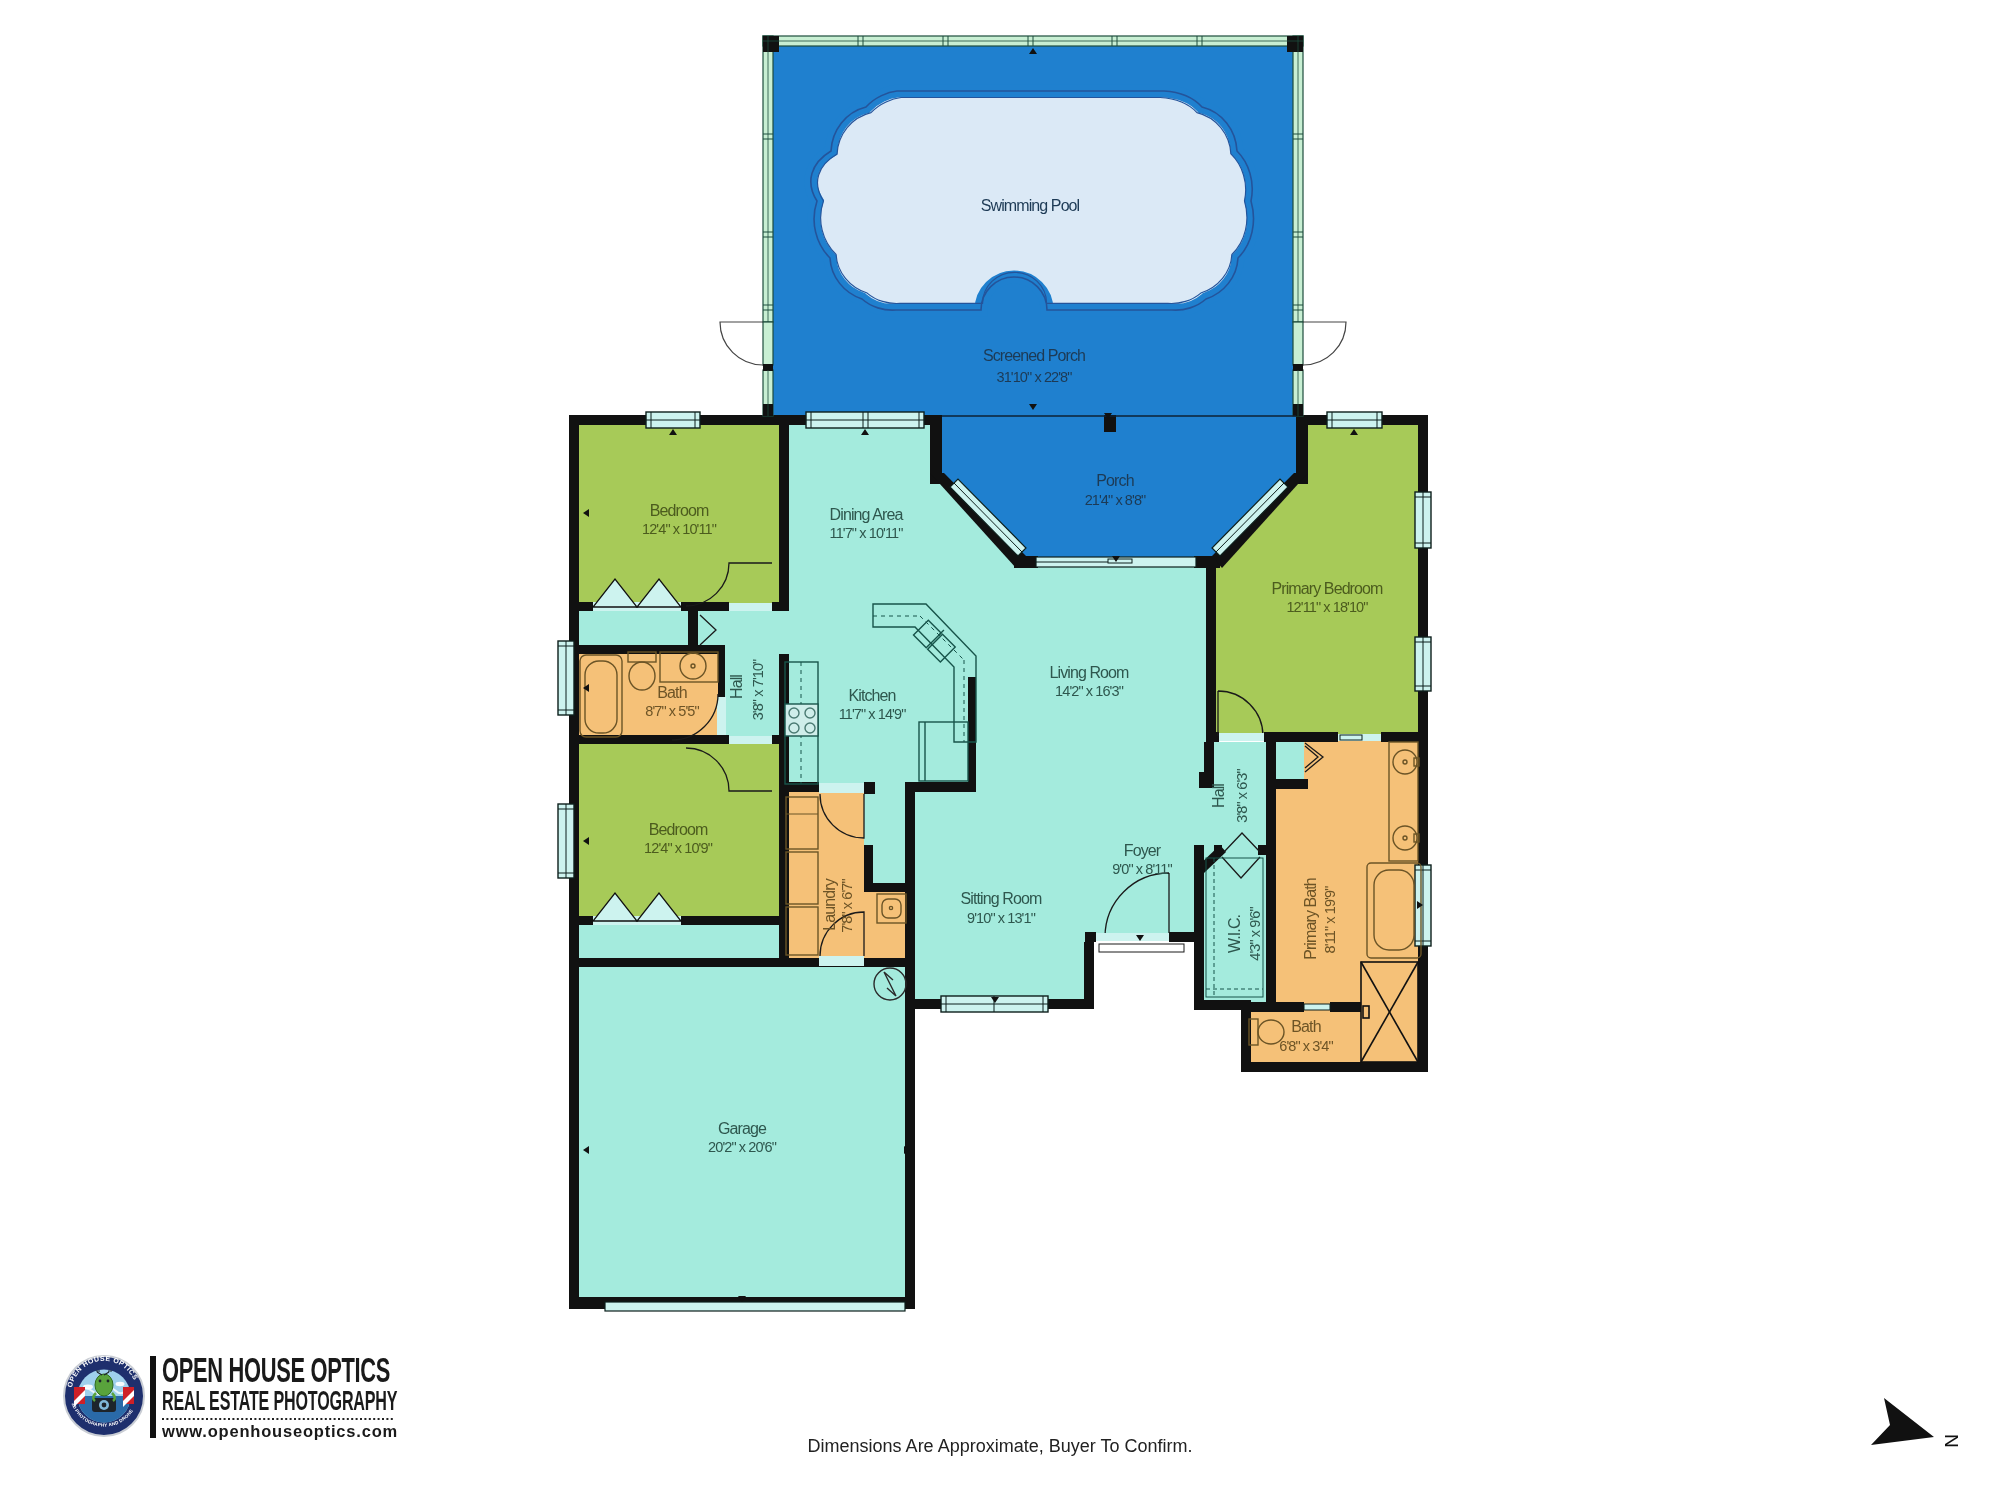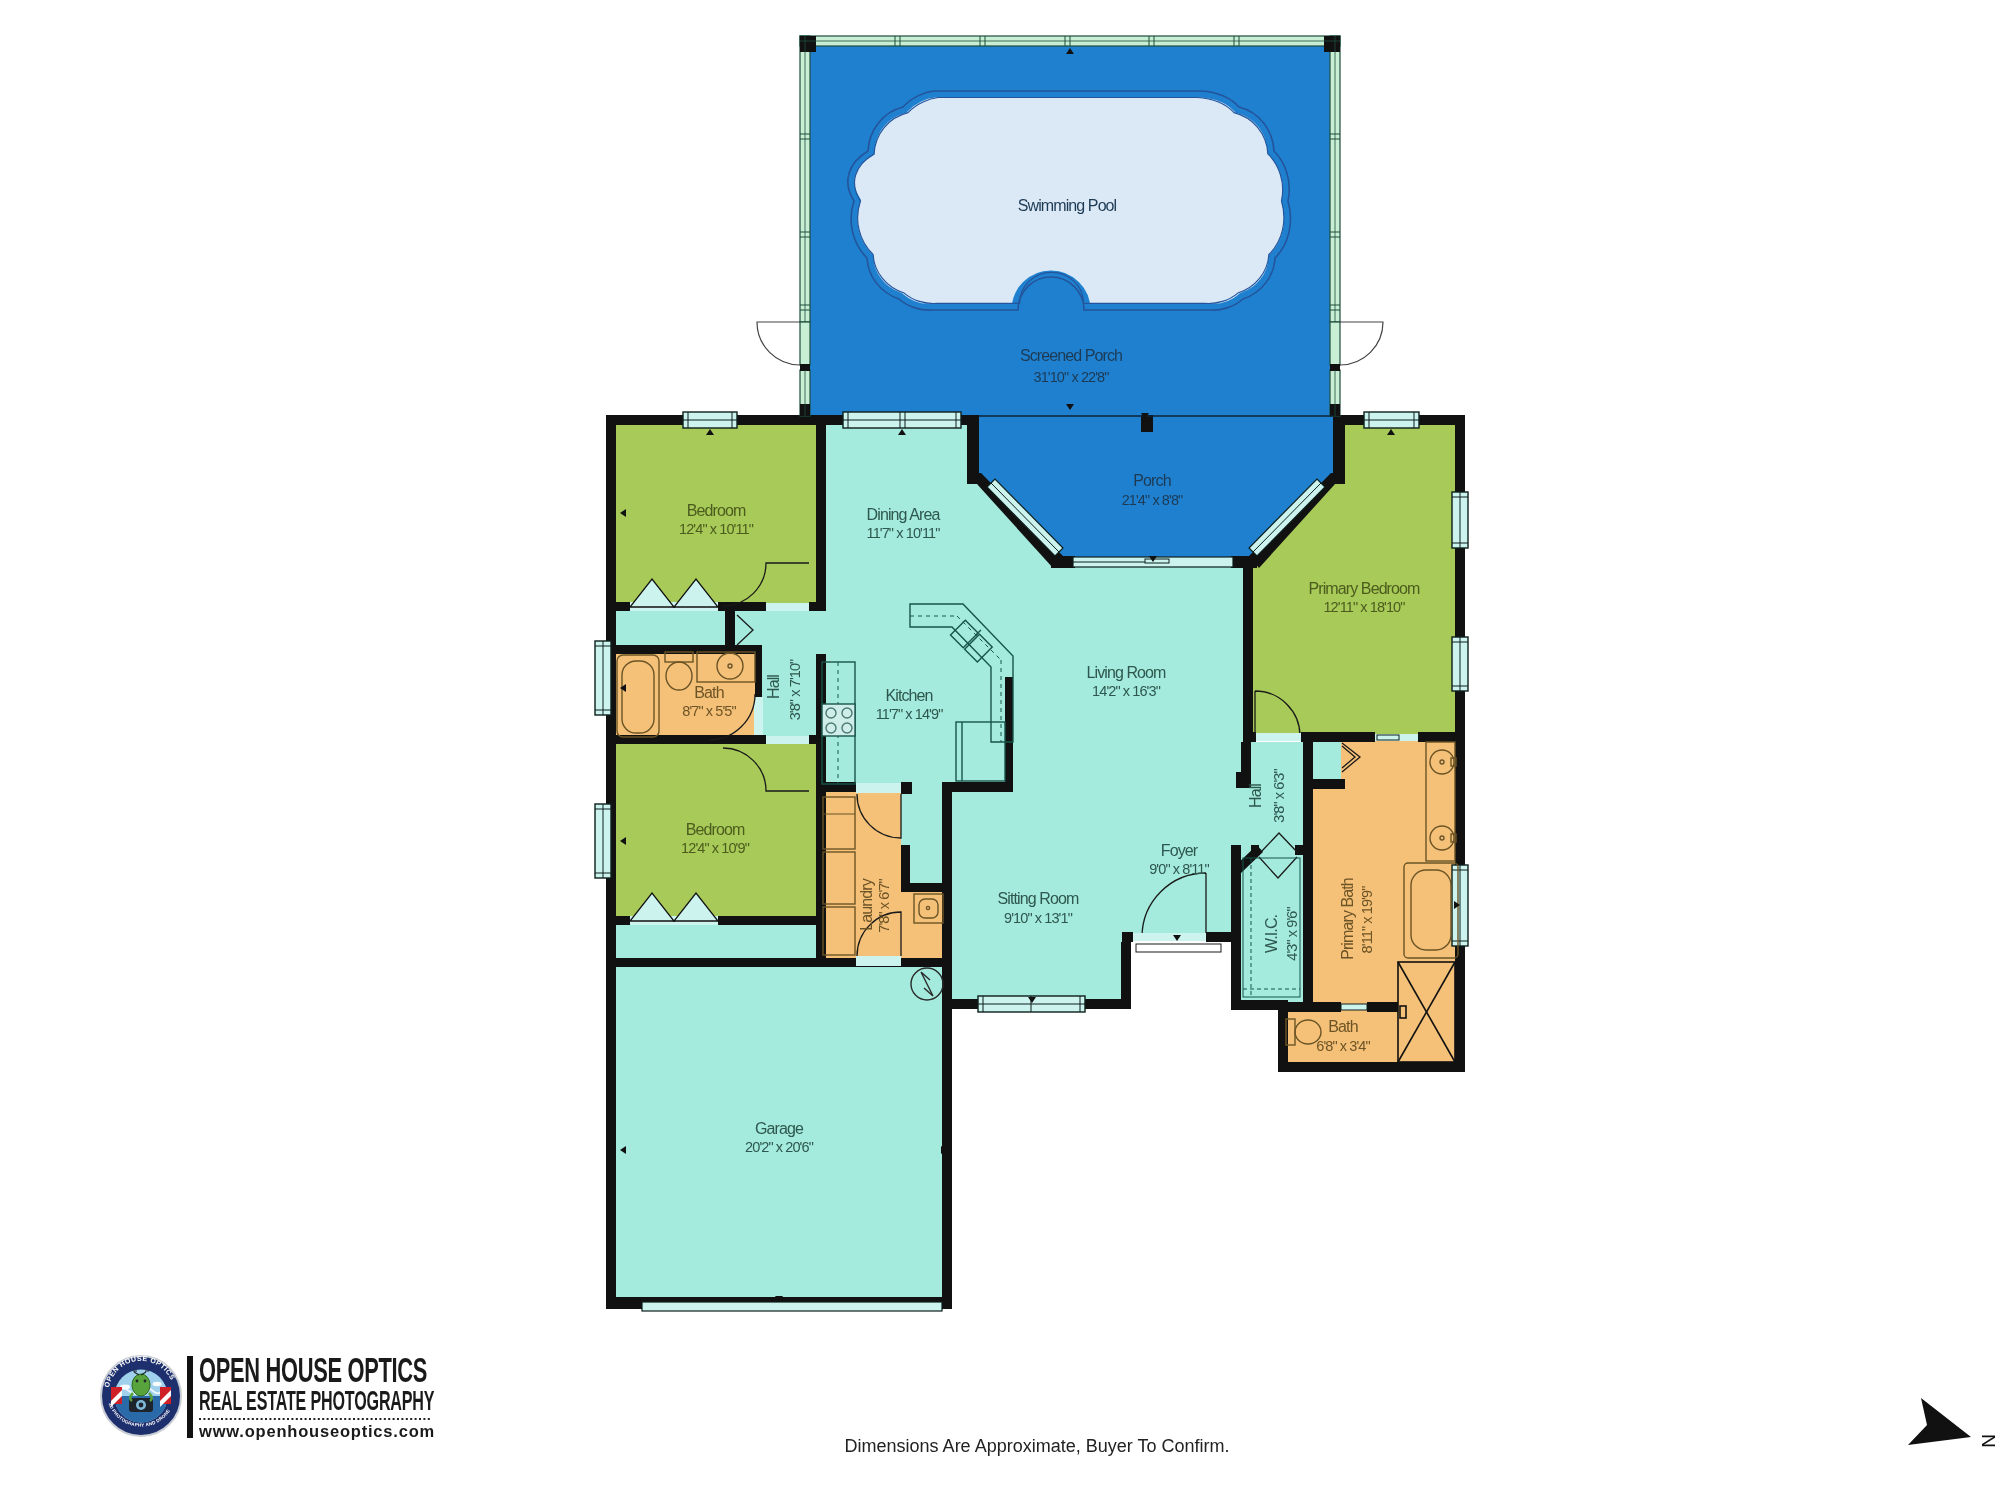--- a/index.html
+++ b/index.html
@@ -1,16 +1,16 @@
 <!DOCTYPE html>
 <html><head>
 <meta charset="utf-8">
 <style>
   html,body{margin:0;padding:0;background:#ffffff;}
-  .wrap{width:1624px;height:1500px;position:relative;font-family:"Liberation Sans",sans-serif;margin-left:37px;}
+  .wrap{width:1624px;height:1500px;position:relative;font-family:"Liberation Sans",sans-serif;}
   text{font-family:"Liberation Sans",sans-serif;}
 </style>
 </head>
 <body>
 <div class="wrap">
 <svg width="2000" height="1500" viewBox="0 0 2000 1500" xmlns="http://www.w3.org/2000/svg">
 <rect x="0" y="0" width="2000" height="1500" fill="#ffffff"></rect>
 
 <g id="screenporch">
 <rect x="765" y="38" width="536" height="382" fill="#1f80cf"></rect>

